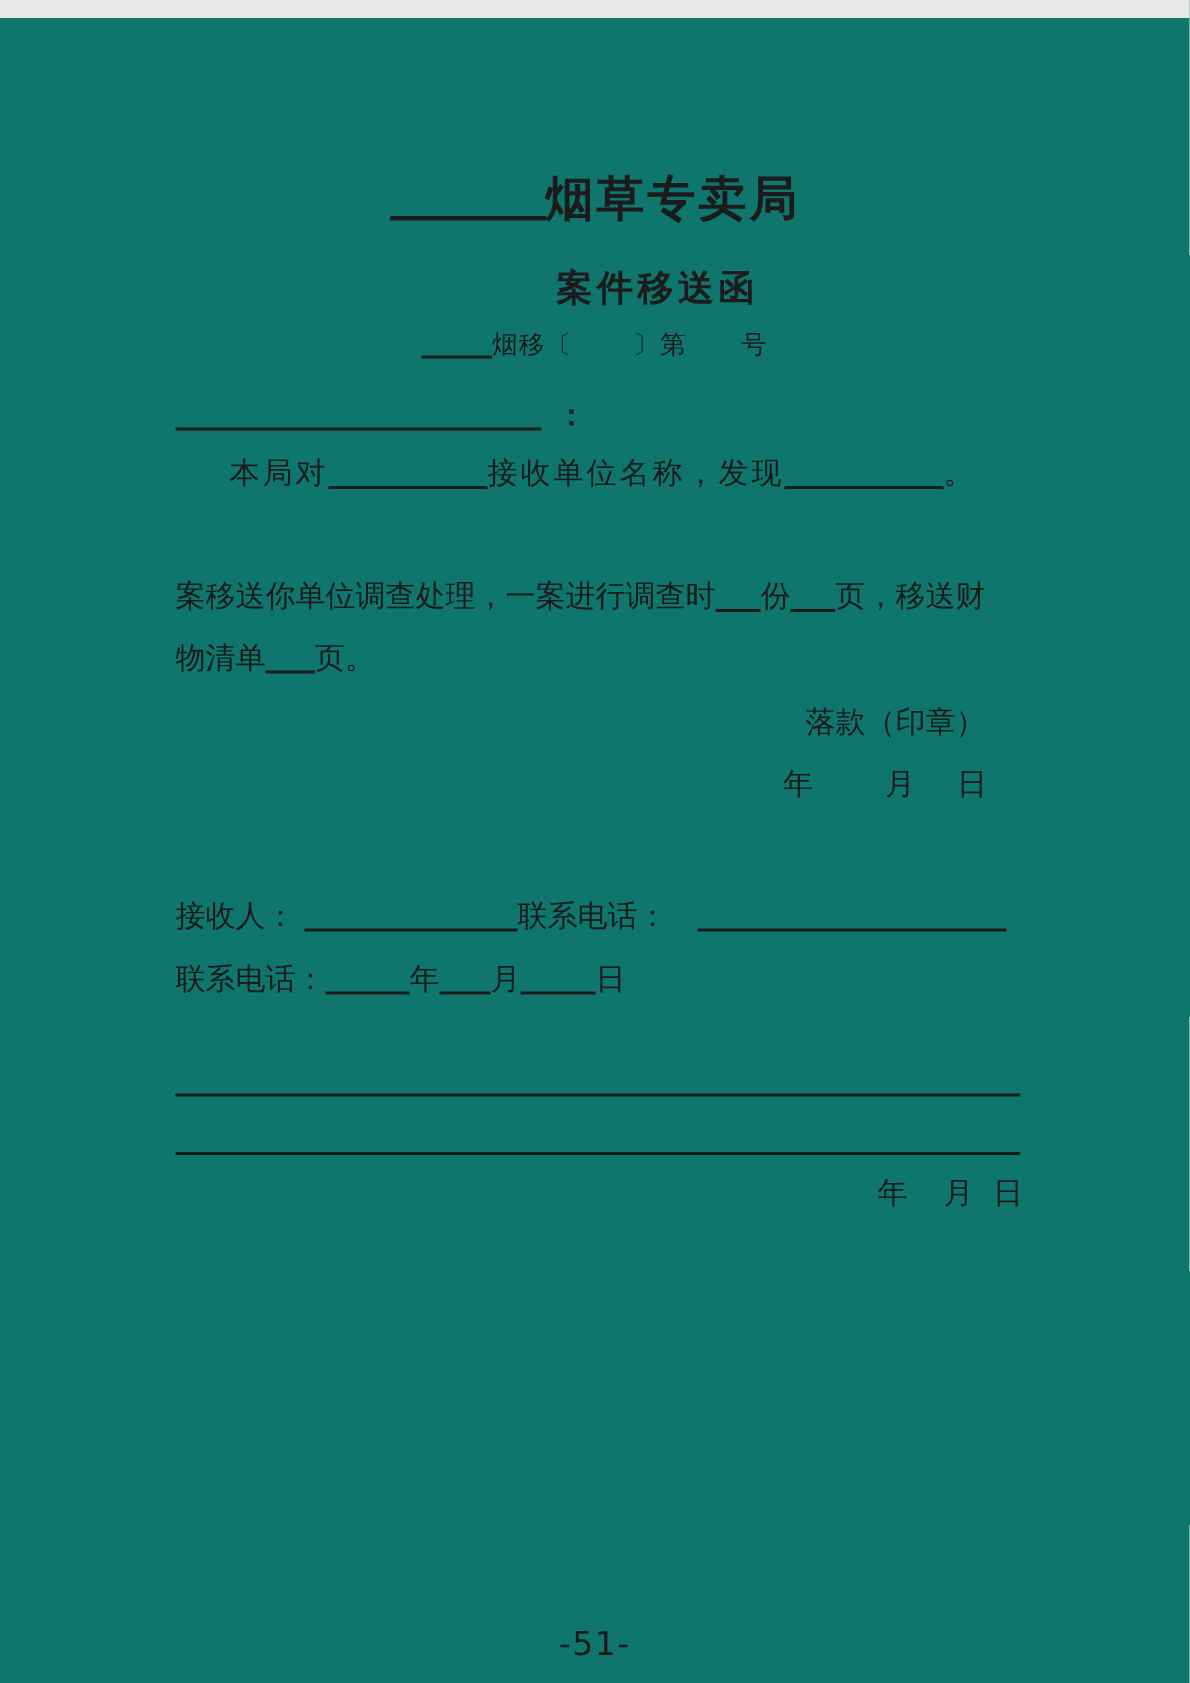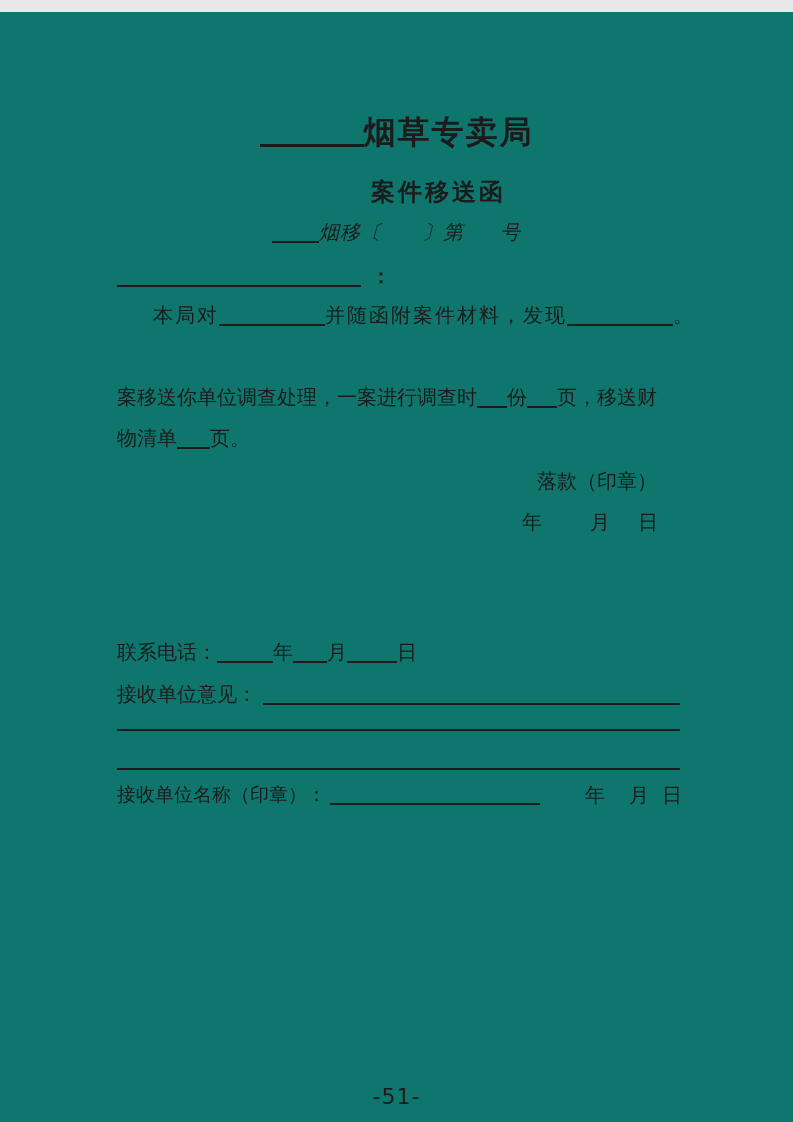--- a/index.html
+++ b/index.html
@@ -15,21 +15,21 @@
   .row{position:absolute;white-space:nowrap;line-height:1.25;}
   .center{left:0;width:100%;text-align:center;}
   
   .bl{display:inline-block;height:0;border-bottom:2px solid #1b1b1b;transform:translateY(4px);}
   .bl-thick{border-bottom-width:3px;}
   
   .sp{display:inline-block;}
   .title{font-size:32px;font-weight:bold;letter-spacing:2px;}
   .subtitle{font-size:24px;font-weight:bold;letter-spacing:3px;
             font-family:"DejaVu Sans","Liberation Sans",sans-serif;}
-  .docnum{font-size:20px;letter-spacing:1px;font-style:italic;}
+  .docnum{font-size:17px;letter-spacing:1px;}
   .body20{font-size:20px;}
   .ls2{letter-spacing:2px;}
   .indent{display:inline-block;width:36px;}
   .rule{position:absolute;left:117px;width:563px;border-top:2px solid #1b1b1b;}
   .abs{position:absolute;}
   .pageno{font-size:22px;font-family:"DejaVu Sans","Liberation Sans",sans-serif;letter-spacing:1px;}
 </style>
 </head>
 <body>
 
@@ -45,21 +45,21 @@
 
   <div class="row center docnum" style="top:208px;">
     <span class="bl" style="width:47px;"></span><span>烟移〔</span><span class="sp" style="width:40px;"></span><span>〕第</span><span class="sp" style="width:36px;"></span><span>号</span>
   </div>
 
   <div class="row body20" style="top:252px;left:117px;">
     <span class="bl" style="width:244px;"></span><span style="margin-left:10px;font-weight:bold;">：</span>
   </div>
 
   <div class="row body20 ls2" style="top:291px;left:117px;">
-    <span class="indent"></span><span>本局对</span><span class="bl" style="width:106px;"></span><span>并随函附案件材料，发现</span><span class="bl" style="width:106px;"></span><span>。</span>
+    <span class="indent"></span><span>本局对</span><span class="bl" style="width:106px;"></span><span>接收单位名称，发现</span><span class="bl" style="width:106px;"></span><span>。</span>
   </div>
 
 
   <div class="row body20" style="top:373px;left:117px;">
     <span>案移送你单位调查处理，一案进行调查时</span><span class="bl" style="width:30px;"></span><span>份</span><span class="bl" style="width:30px;"></span><span>页，移送财</span>
   </div>
 
   <div class="row body20" style="top:414px;left:117px;">
     <span>物清单</span><span class="bl" style="width:33px;"></span><span>页。</span>
   </div>
@@ -67,35 +67,32 @@
   <div class="row body20" style="top:457px;left:537px;">
     <span>落款（印章）</span>
   </div>
 
   <div class="row body20" style="top:498px;left:0;width:100%;">
     <span class="abs" style="left:522px;">年</span>
     <span class="abs" style="left:590px;">月</span>
     <span class="abs" style="left:638px;">日</span>
   </div>
 
+  <div class="row body20" style="top:586px;left:117px;">
+    <span>接收人：</span><span class="bl" style="width:142px;margin-left:6px;"></span><span>联系电话：</span><span class="bl" style="width:206px;margin-left:20px;"></span>
+  </div>
 
   <div class="row body20" style="top:628px;left:117px;">
     <span>联系电话：</span><span class="bl" style="width:56px;"></span><span>年</span><span class="bl" style="width:34px;"></span><span>月</span><span class="bl" style="width:50px;"></span><span>日</span>
   </div>
 
-  <div class="row body20" style="top:670px;left:117px;">
-    <span>接收单位意见：</span><span class="bl" style="width:417px;margin-left:6px;"></span>
-  </div>
 
   <div class="rule" style="top:717px;"></div>
   <div class="rule" style="top:756px;"></div>
 
-  <div class="row" style="top:771px;left:117px;font-size:19px;">
-    <span>接收单位名称（印章）：</span><span class="bl" style="width:210px;margin-left:4px;"></span>
-  </div>
 
   <div class="row body20" style="top:771px;left:0;width:100%;">
     <span class="abs" style="left:585px;">年</span>
     <span class="abs" style="left:629px;">月</span>
     <span class="abs" style="left:662px;">日</span>
   </div>
 
   <div class="row center pageno" style="top:1071px;">
     <span>-51-</span>
   </div>

